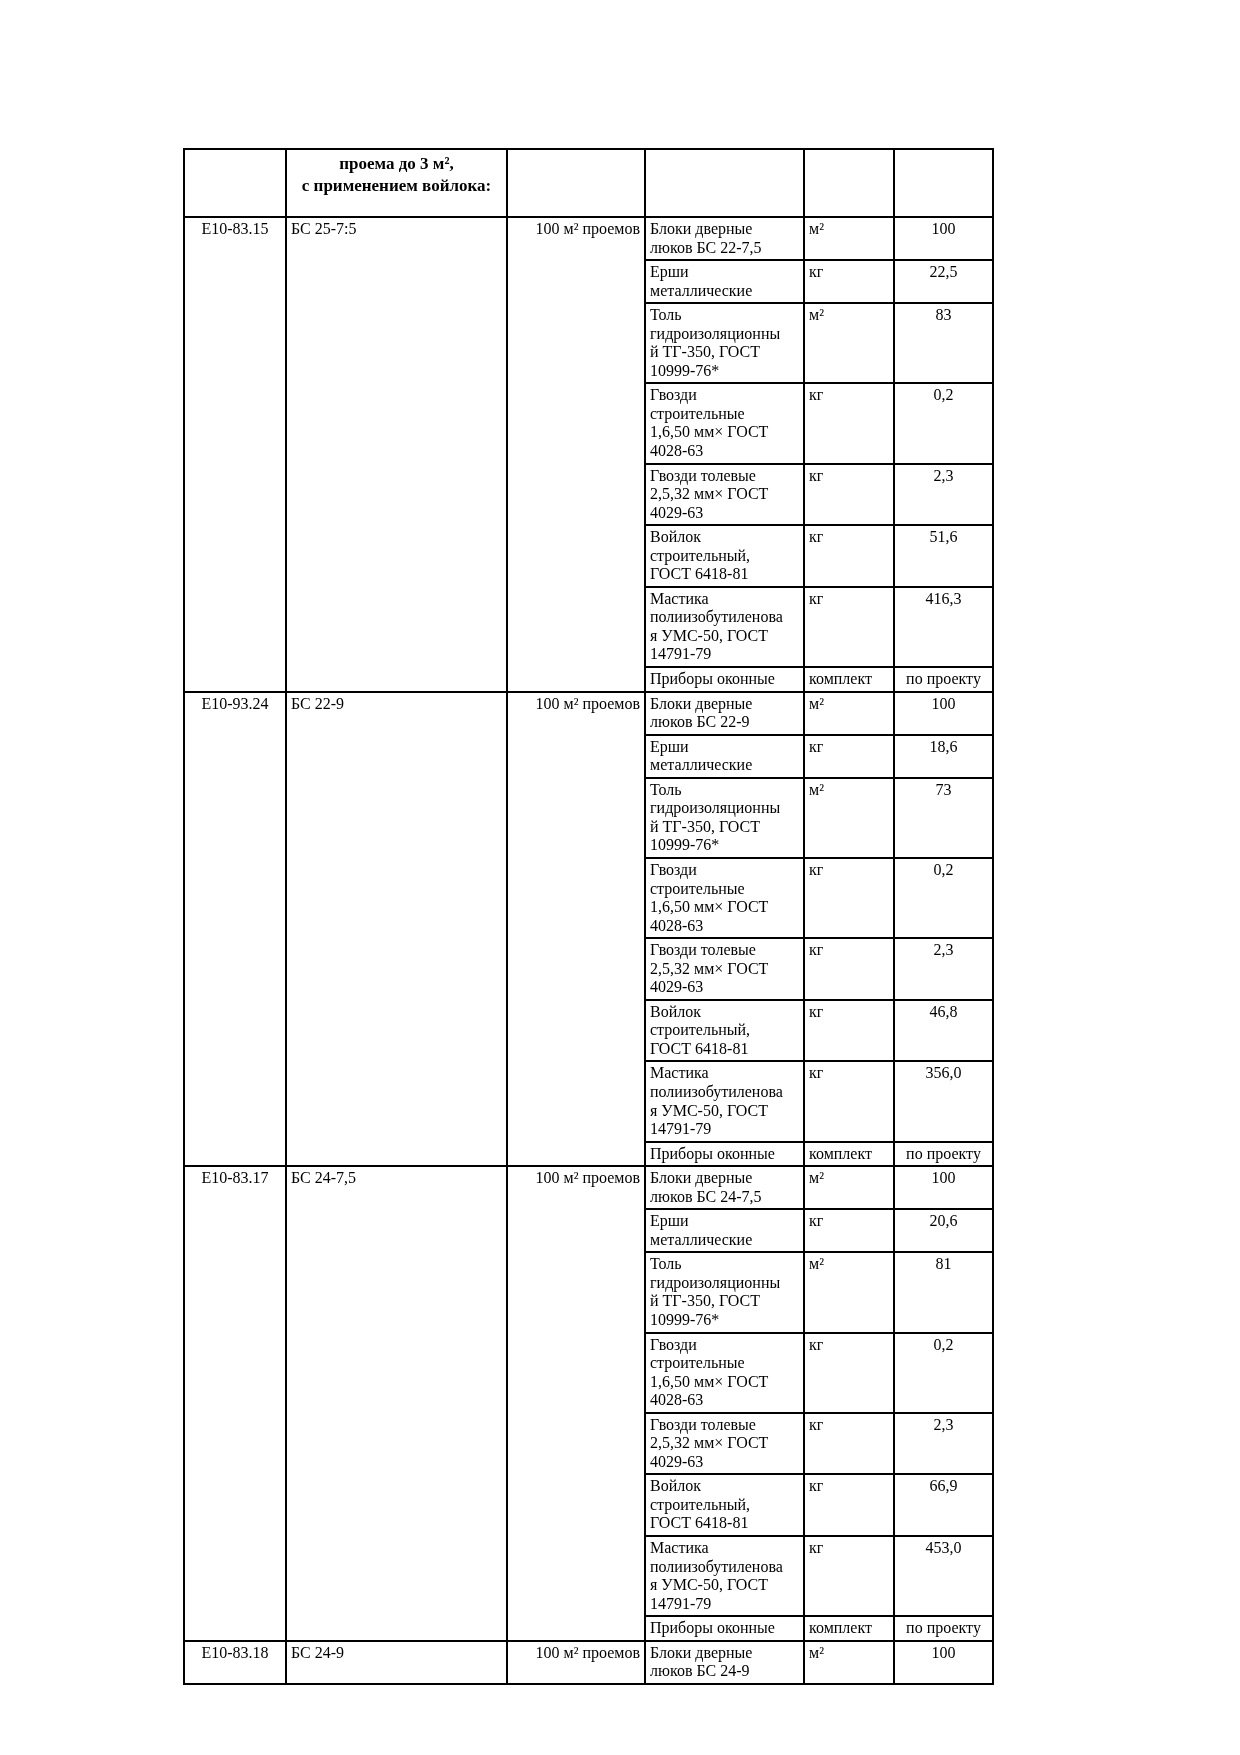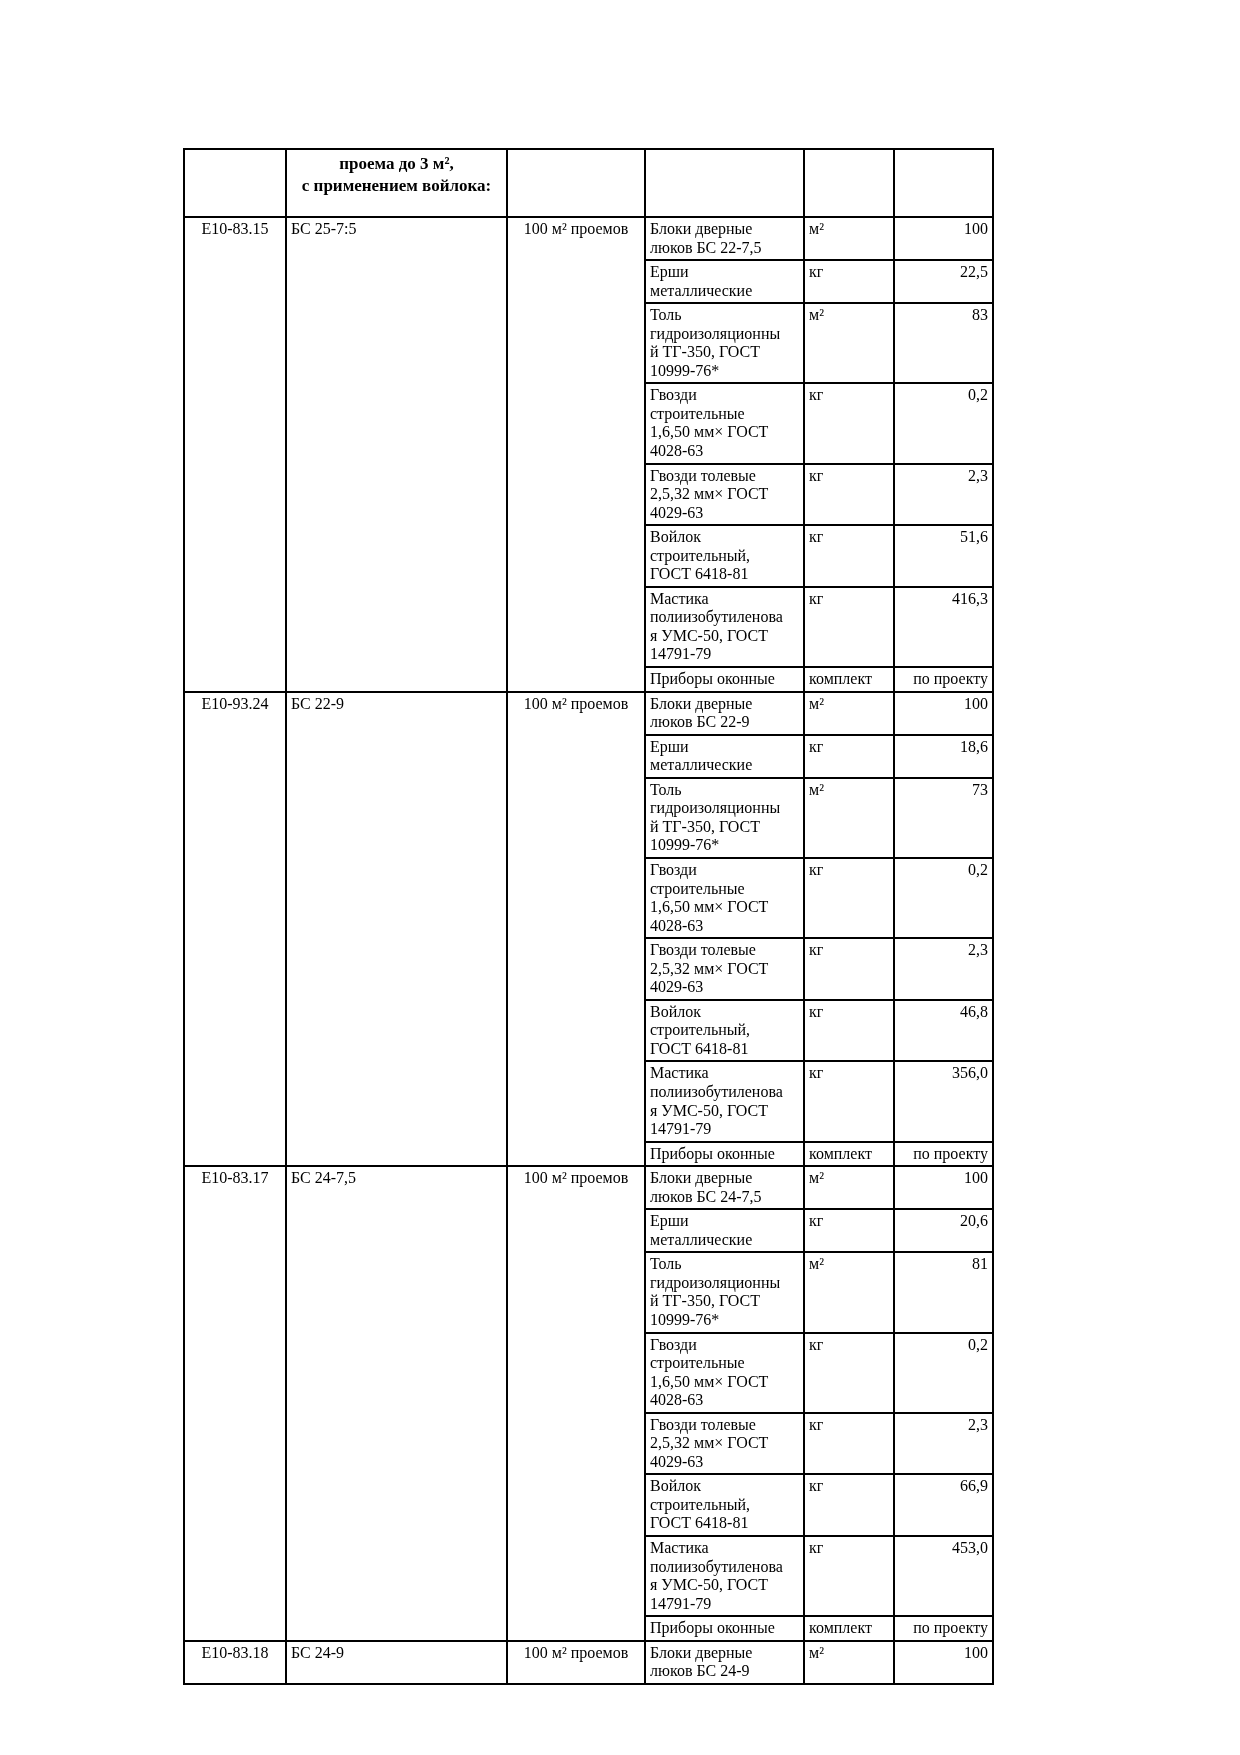--- a/index.html
+++ b/index.html
@@ -31,24 +31,24 @@
     vertical-align: top;
     font-size: 16px;
     line-height: 1.16;
     padding: 2px 4px;
     overflow: hidden;
   }
   
   td.c1 { text-align: center; border-left: 5px solid #000000; padding-top: 4px; }
   tr.hdr-row td.c1 { border-left: 2px solid #000000; }
   td.c2 { text-align: left; padding-left: 10px; padding-top: 4px; }
-  td.c3 { text-align: center; padding-top: 4px; }
+  td.c3 { text-align: right; padding-top: 4px; }
   td.c4 { text-align: left; padding-left: 7px; white-space: pre-line; }
   td.c5 { }
-  td.c6 { text-align: right; }
+  td.c6 { text-align: center; }
   
   td.sec-top { border-top: 3px solid #000000; }
   
   tr.hdr-row td { height: 62px; }
   .hdr-p {
     font-weight: bold;
     font-size: 17px;
     text-align: center;
     margin: 2px 0 0 0;
   }

